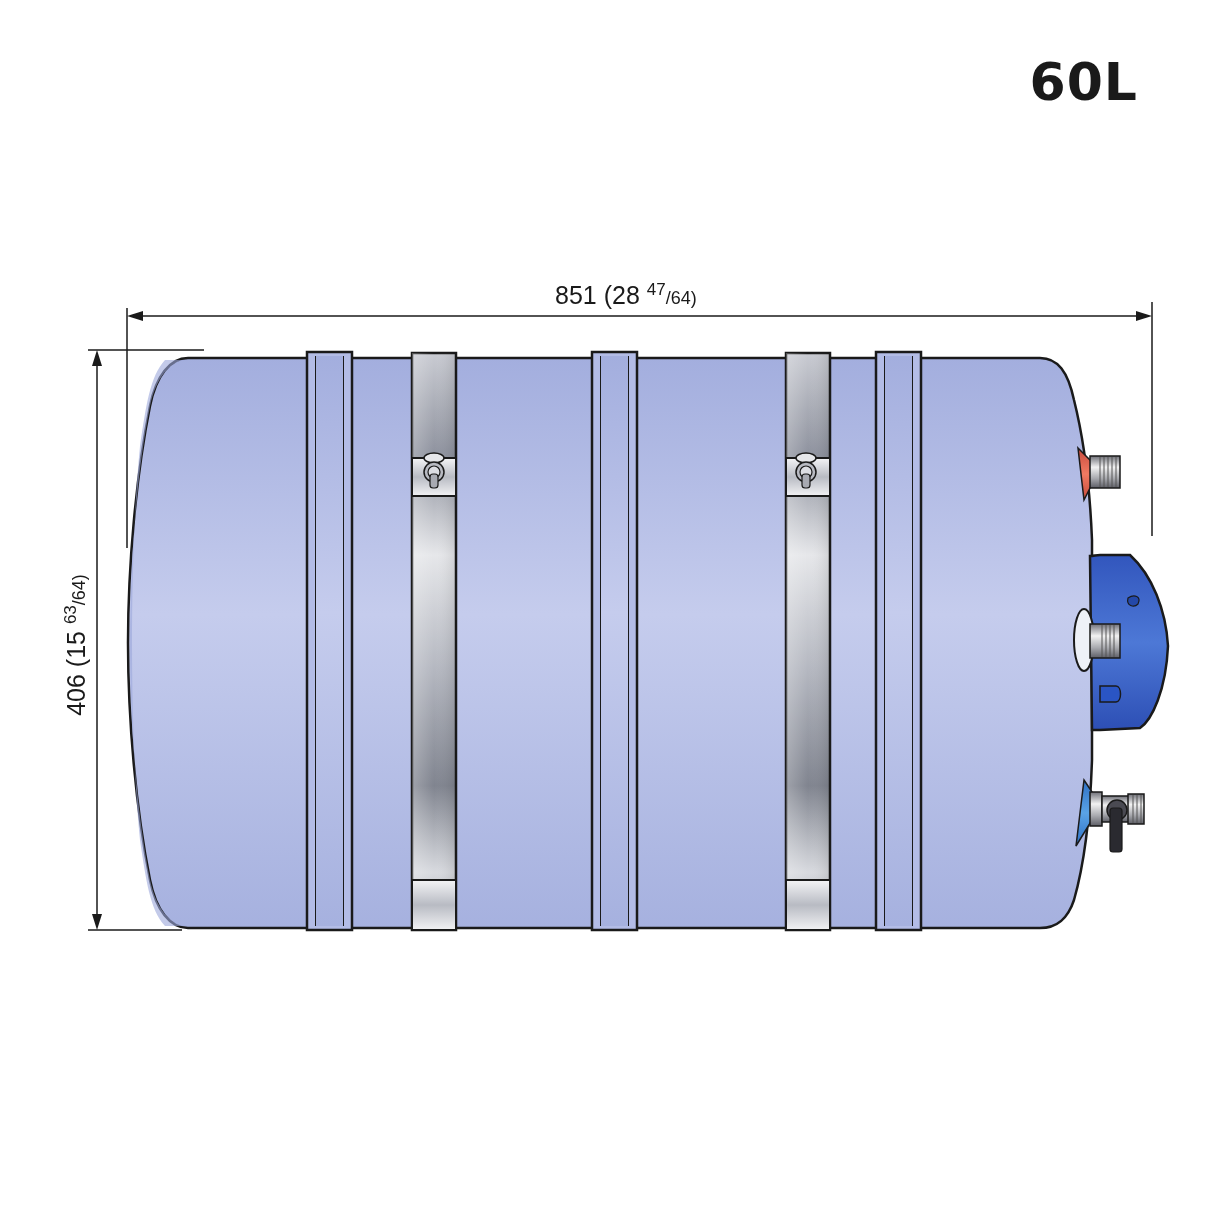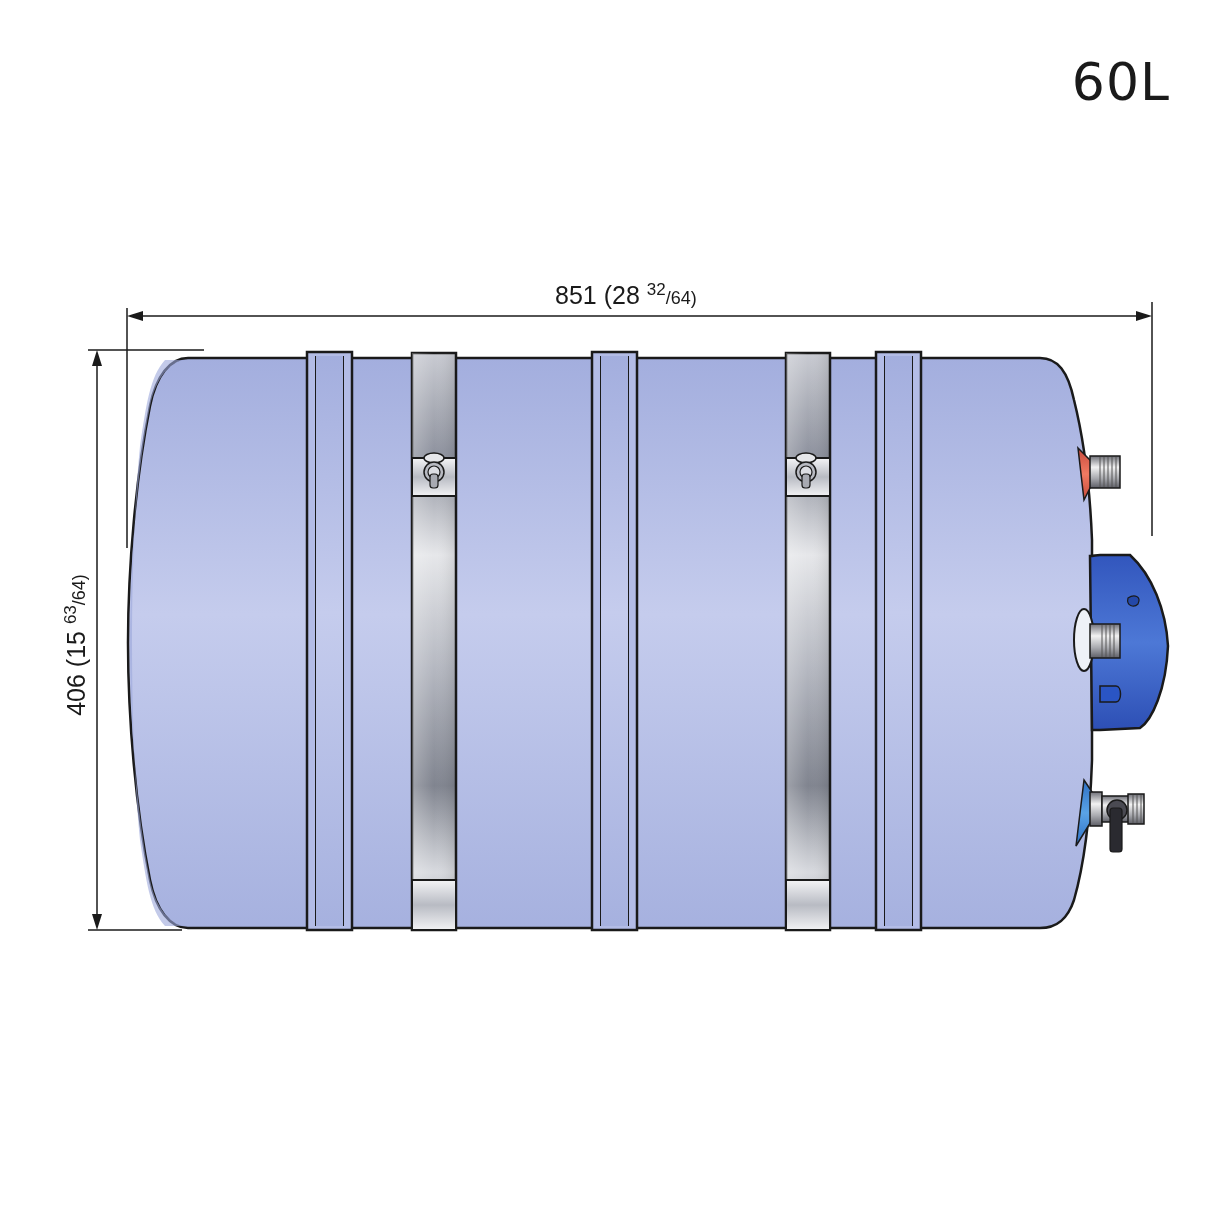--- a/index.html
+++ b/index.html
@@ -1,33 +1,33 @@
 <!DOCTYPE html>
 <html><head>
 <meta charset="utf-8">
 <style>
   html, body { margin: 0; padding: 0; background: #ffffff; }
   body { width: 1214px; height: 1214px; position: relative; overflow: hidden;
          font-family: "Liberation Sans", "DejaVu Sans", sans-serif; }
   #canvas { position: absolute; left: 0; top: 0; width: 1214px; height: 1214px; }
-  .capacity { position: absolute; right: 44px; top: 52px; font-size: 52px; font-weight: 400;
+  .capacity { position: absolute; right: 76px; top: 52px; font-size: 52px; font-weight: 700;
               color: #1a1a1a; letter-spacing: 1px; font-family: "DejaVu Sans", sans-serif; }
   .dim-label { position: absolute; font-size: 25px; color: #1a1a1a; white-space: nowrap;
                font-family: "Liberation Sans", sans-serif; }
   .dim-label sup { font-size: 17px; vertical-align: 9px; }
   .dim-label .frac-den { font-size: 18px; }
   .width-label { left: 555px; top: 280px; }
   .height-label { left: 76px; top: 645px; transform: translate(-50%, -50%) rotate(-90deg); }
 </style>
 </head>
 <body>
 
 <div class="capacity">60L</div>
 
-<div class="dim-label width-label"><span>851 (28 </span><sup>32</sup><span class="frac-den">/64)</span></div>
+<div class="dim-label width-label"><span>851 (28 </span><sup>47</sup><span class="frac-den">/64)</span></div>
 
 <div class="dim-label height-label"><span>406 (15 </span><sup>63</sup><span class="frac-den">/64)</span></div>
 
 <svg id="canvas" viewBox="0 0 1214 1214" xmlns="http://www.w3.org/2000/svg">
   <defs>
     <linearGradient id="tankGrad" x1="0" y1="0" x2="0" y2="1">
       <stop offset="0" stop-color="#a3aede"></stop>
       <stop offset="0.45" stop-color="#c5cced"></stop>
       <stop offset="1" stop-color="#a6b1df"></stop>
     </linearGradient>

